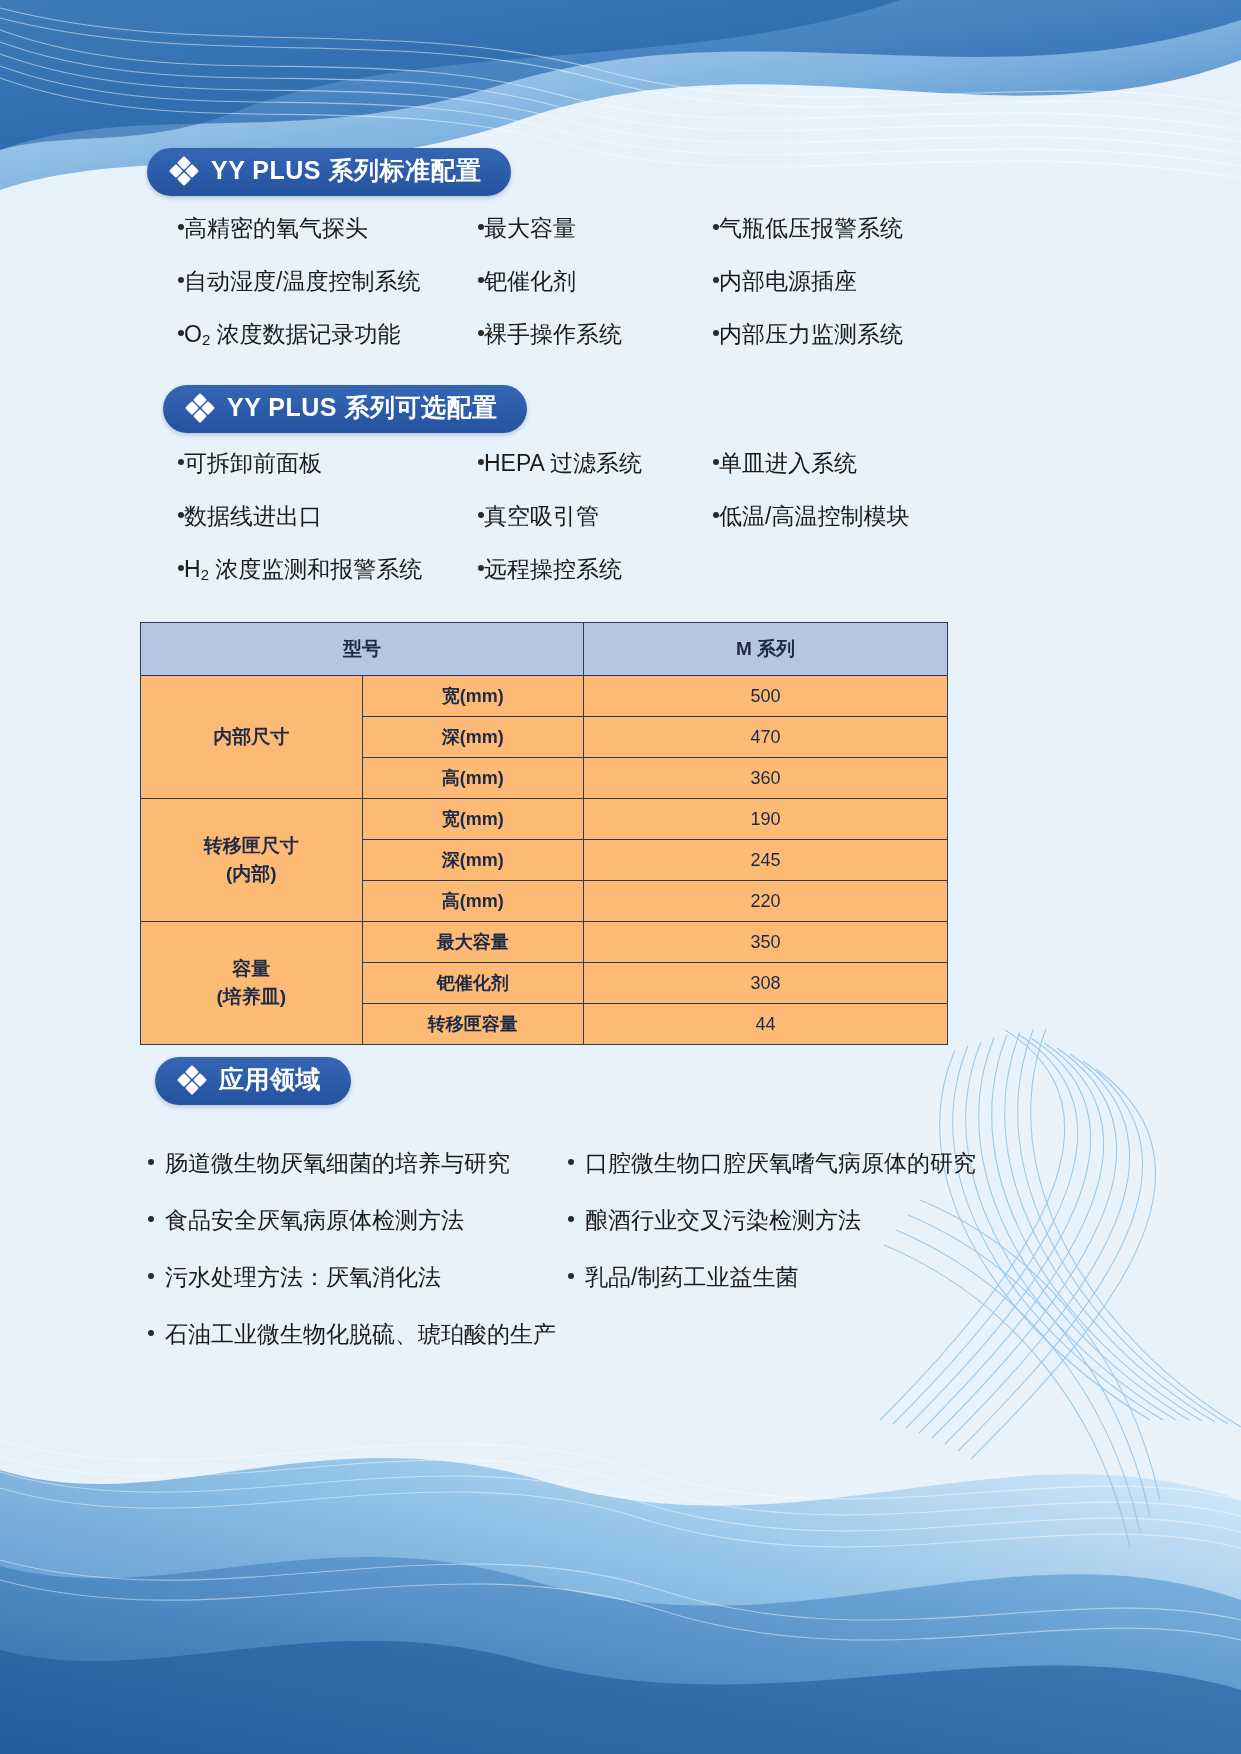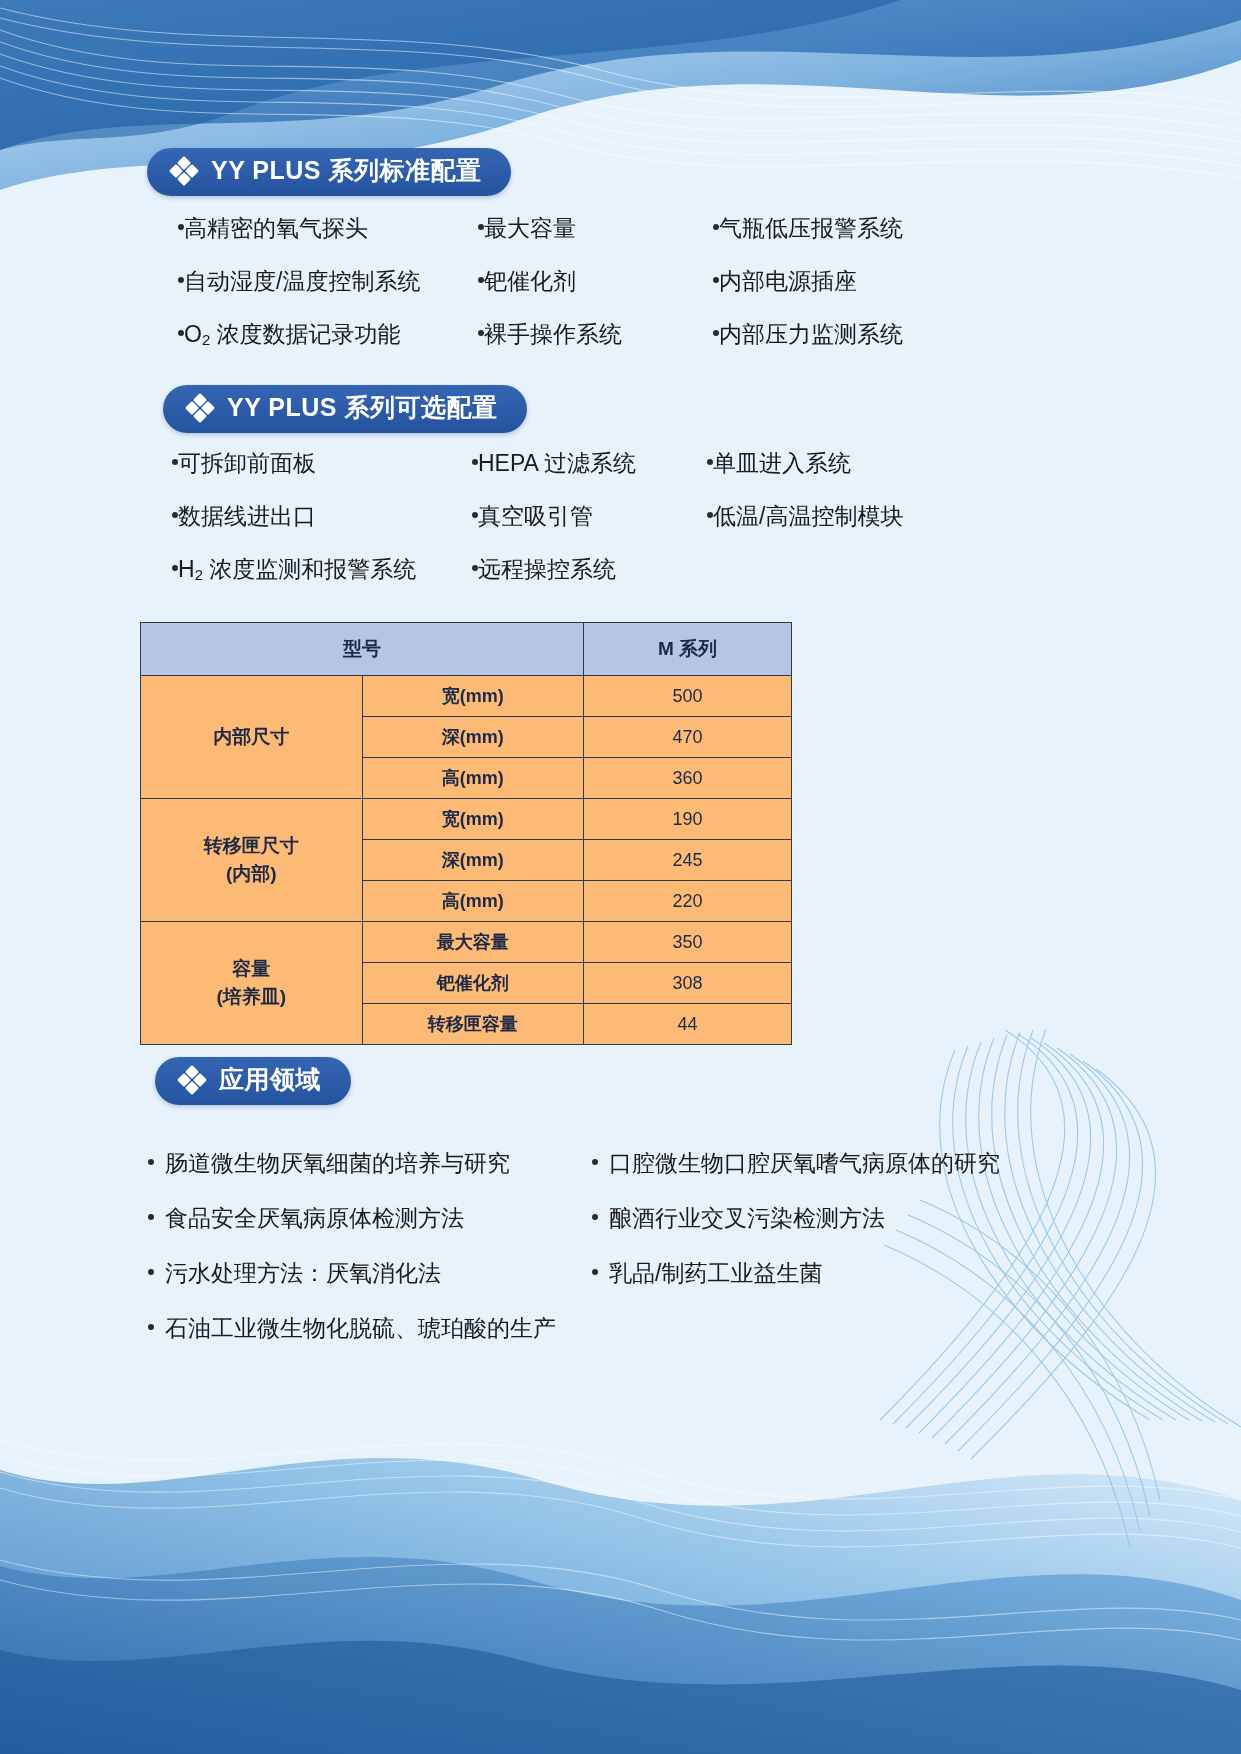--- a/index.html
+++ b/index.html
@@ -99,21 +99,21 @@
   .feat sub {
     font-size: 0.65em;
     vertical-align: baseline;
     position: relative;
     top: 3px;
   }
 
   
   table.spec {
     border-collapse: collapse;
-    width: 652px;
+    width: 808px;
     table-layout: fixed;
     font-size: 17px;
   }
   table.spec th, table.spec td {
     border: 1px solid #2b3a55;
     text-align: center;
     color: #1c2a47;
   }
   table.spec thead th {
     background: #b7c5e4;
@@ -141,21 +141,20 @@
   table.spec tbody td {
     background: #fdba74;
   }
 
   
   .app-grid {
     display: grid;
     grid-template-columns: 420px auto;
     row-gap: 26px;
     column-gap: 0px;
-    gap: 24px;
   }
   .app {
     display: flex;
     align-items: baseline;
     gap: 11px;
     font-size: 23px;
     color: #1b1b1b;
   }
   .app .dot {
     flex: none;
@@ -317,21 +316,21 @@
       <span class="pill-diamond">
         <i class="d1"></i>
           <i class="d2"></i>
           <i class="d3"></i>
           <i class="d4"></i>
       </span>
       <span class="pill-text">YY PLUS 系列可选配置</span>
     </div>
   </div>
 
-  <div style="position:absolute; left:172px; top:448px; width:900px;" class="feature-grid optional">
+  <div style="position:absolute; left:178px; top:448px; width:900px;" class="feature-grid optional">
 
     <div class="feat">
       <span class="dot"></span>
       <span>可拆卸前面板</span>
     </div>
     <div class="feat">
       <span class="dot"></span>
       <span>HEPA  过滤系统</span>
     </div>
     <div class="feat">

